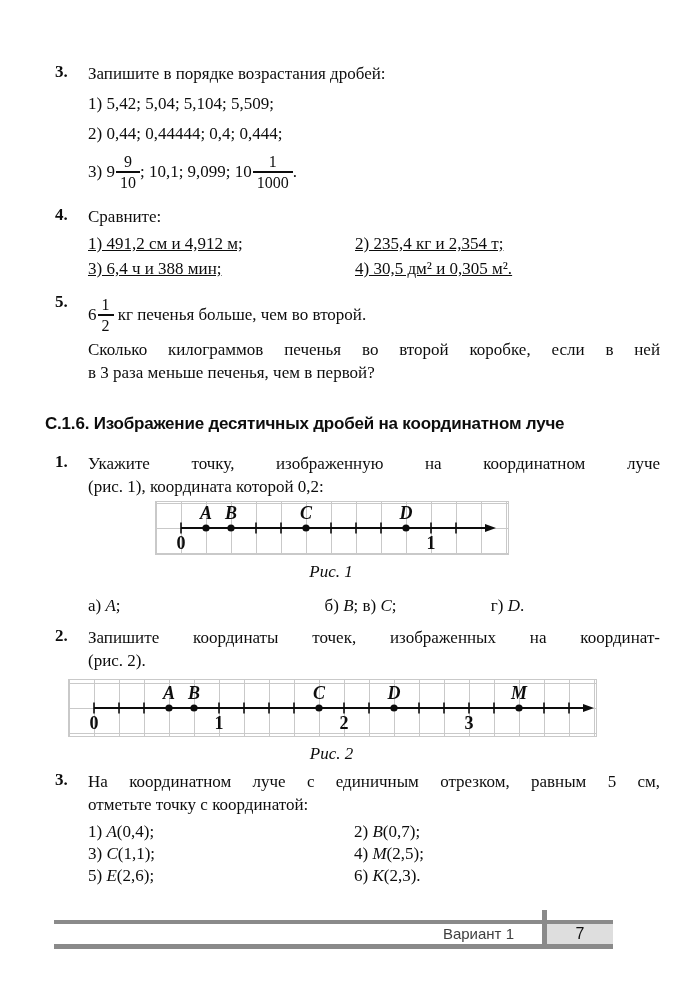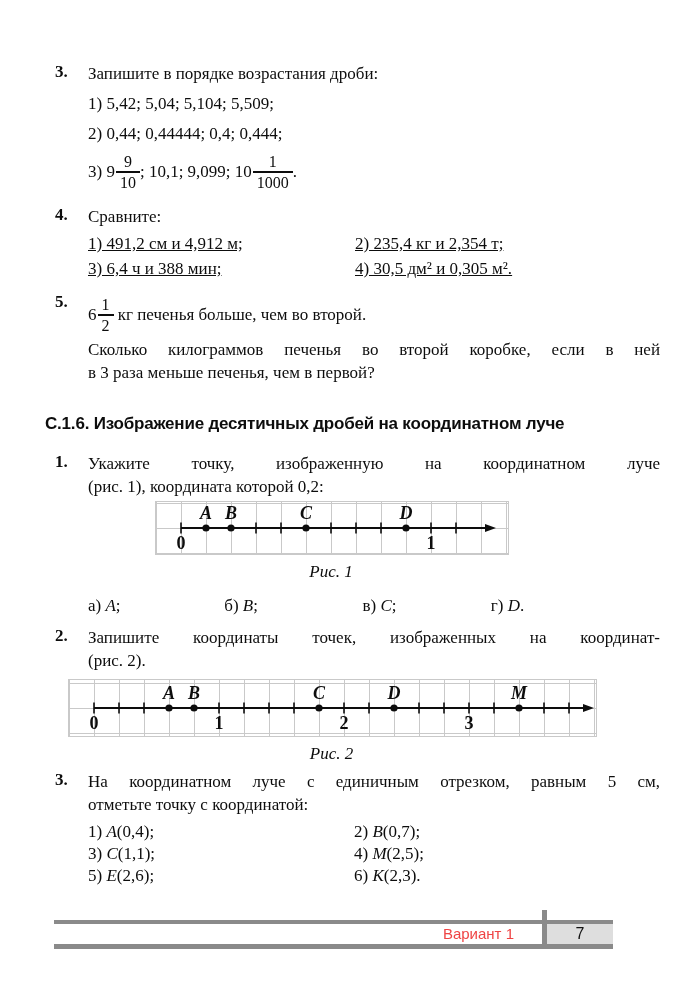--- a/index.html
+++ b/index.html
@@ -29,42 +29,42 @@
            font-weight:700;font-size:17px;letter-spacing:-0.2px;line-height:23px;}
   #p1{margin-top:17px;}
   .figbox{position:relative;margin-top:3px;border:1px solid #c9c9c9;
           background-image:linear-gradient(#c9c9c9 1px,transparent 1px),
                            linear-gradient(90deg,#c9c9c9 1px,transparent 1px);
           background-size:25px 25px;}
   .figcap{font-style:italic;font-size:17px;text-align:center;margin-top:6px;line-height:22px;}
   #fig2box{margin-top:7px;}
   #options{margin-top:11px;padding-left:33px;height:23px;line-height:23px;}
   .opt{display:inline-block;}
-  .opt1{width:132px;}.opt2{width:134px;}.opt3{width:124px;}
+  .opt1{width:132px;}.opt2{width:134px;text-align:right;}.opt3{width:124px;}
   #p2{margin-top:9px;}
   #p3b{margin-top:5px;}
   #p3b-items{margin-top:5px;padding-left:33px;display:grid;grid-template-columns:266px 1fr;line-height:22px;}
   .footer{position:absolute;left:54px;top:920px;width:559px;height:29px;box-sizing:border-box;
           border-top:4px solid #8a8a8a;border-bottom:5px solid #8a8a8a;
           display:flex;align-items:stretch;font-family:"Liberation Sans",sans-serif;}
-  .f-variant{flex:1;text-align:right;padding-right:28px;font-size:15px;line-height:20px;color:#ef4444;}
+  .f-variant{flex:1;text-align:right;padding-right:28px;font-size:15px;line-height:20px;color:#404040;}
   .f-div{width:5px;background:#8a8a8a;}
   .f-page{width:66px;background:#dedede;text-align:center;font-size:16px;line-height:20px;color:#111;}
   .f-tick{position:absolute;left:488px;top:-14px;width:5px;height:10px;background:#8a8a8a;}
 </style>
 </head>
 <body>
 
 <div class="page">
   <div class="content">
 
     <div class="prob" id="p3">
       <div class="pnum">3.</div>
       <div class="pbody">
-        <div class="ptitle">Запишите в порядке возрастания дроби:</div>
+        <div class="ptitle">Запишите в порядке возрастания дробей:</div>
       </div>
     </div>
     <div class="item">1) 5,42; 5,04; 5,104; 5,509;</div>
     <div class="item">2) 0,44; 0,44444; 0,4; 0,444;</div>
     <div class="fracline" id="p3-frac">
       <span class="seg">3) </span>
       <span class="mixed">
         <span>9</span>
         <span class="frac">
           <span class="fnum">9</span>

